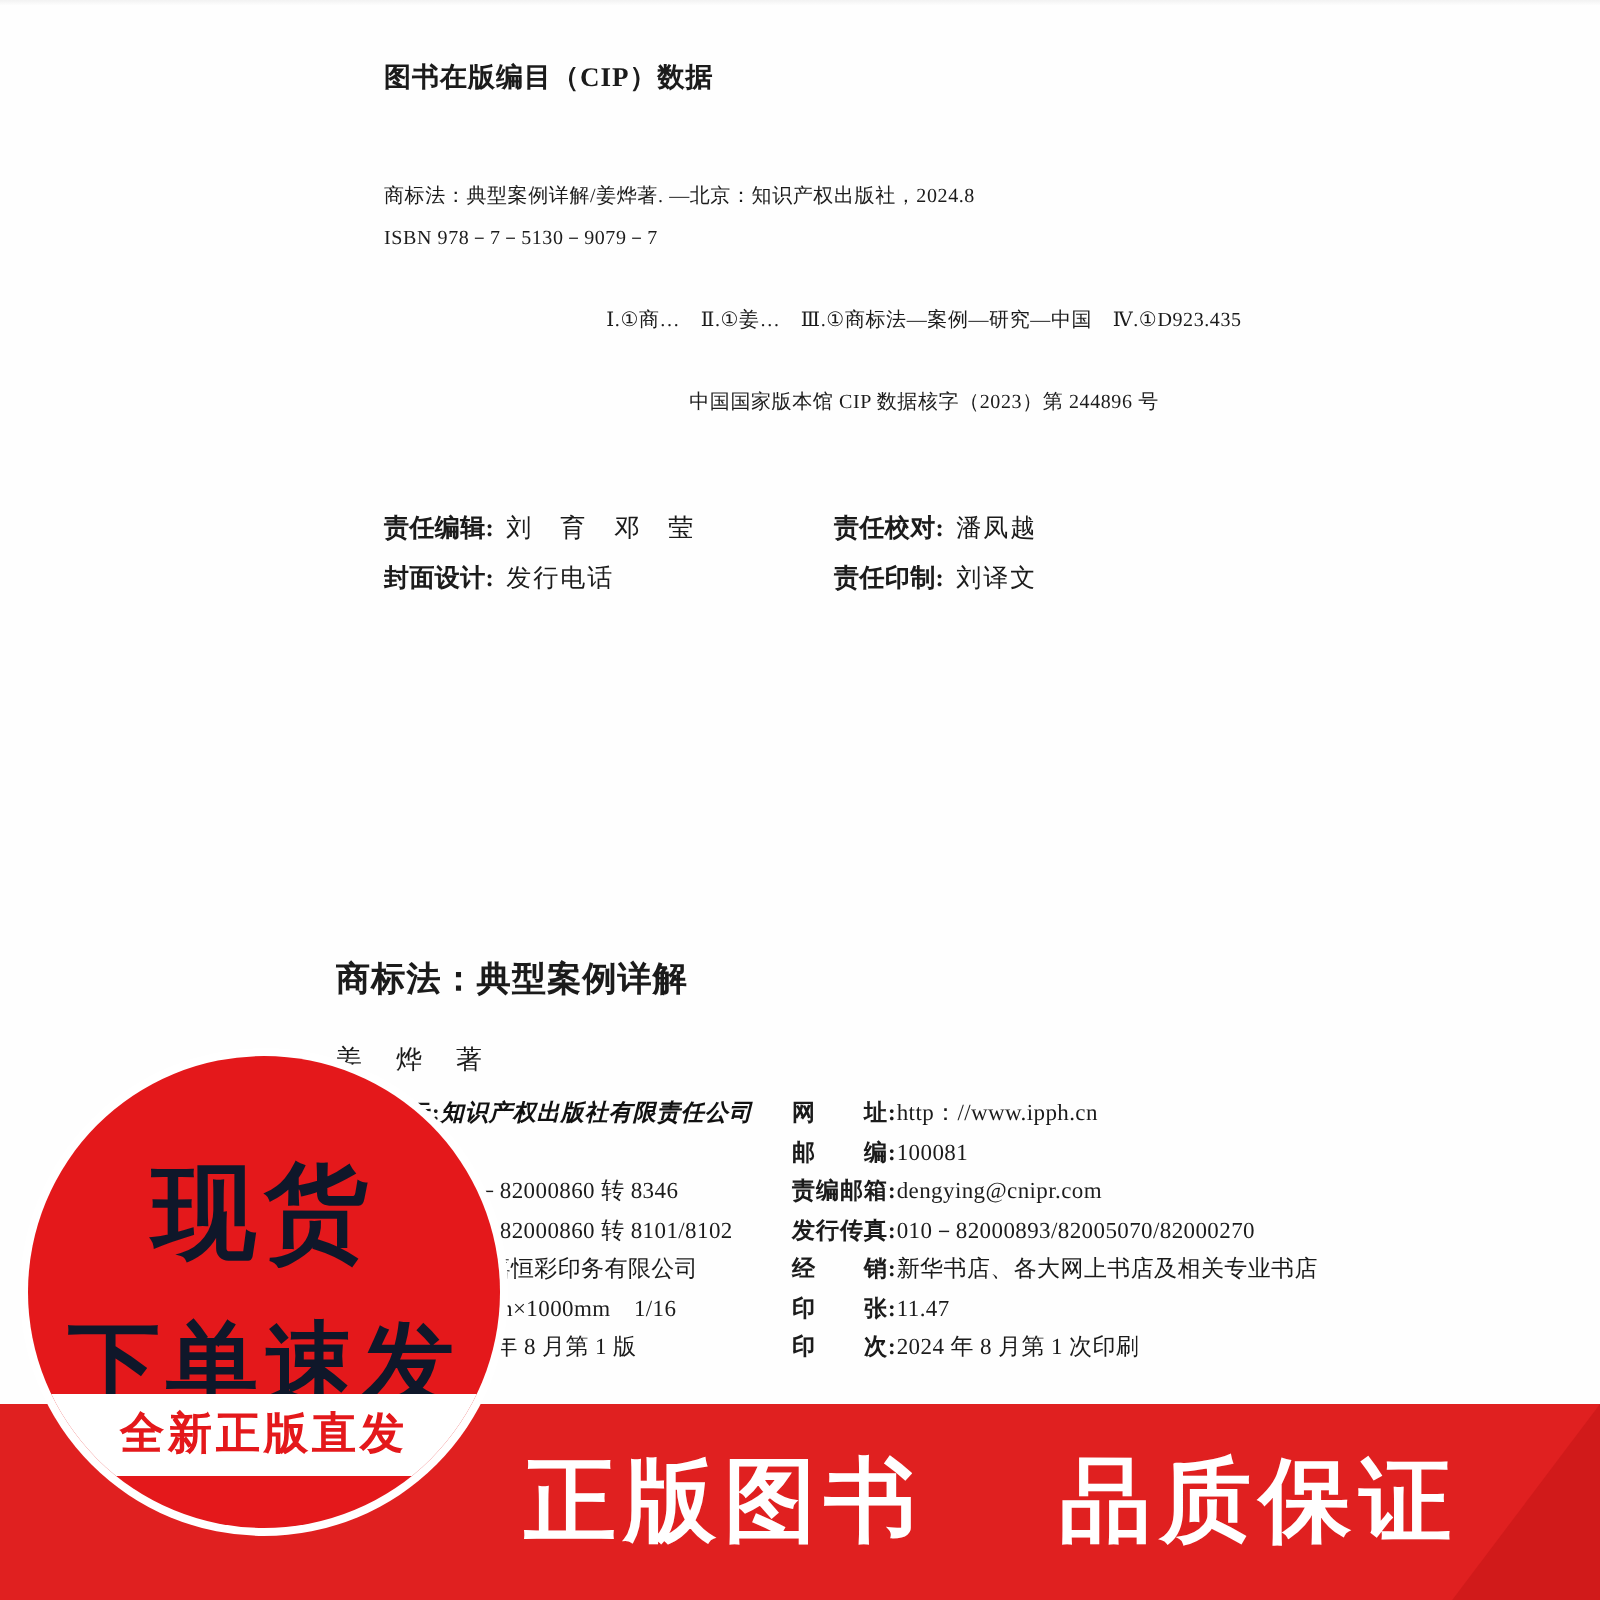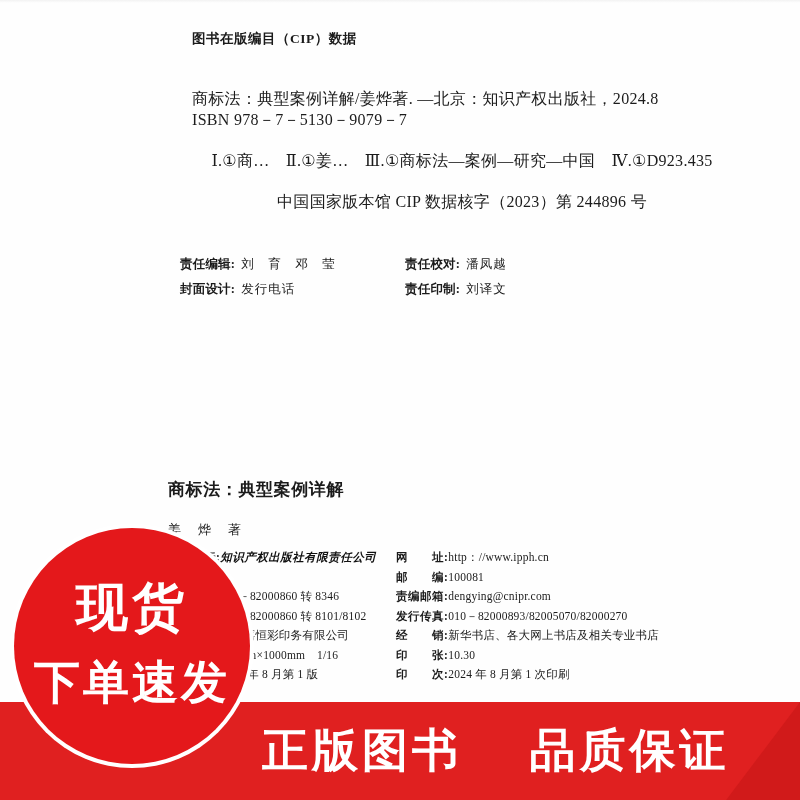--- a/index.html
+++ b/index.html
@@ -29,33 +29,33 @@
     top: 30px;
     width: 540px;
   }
   .cip-title {
     font-size: 13.5px;
     font-weight: bold;
     letter-spacing: 0.5px;
     margin-bottom: 40px;
   }
   .cip-line {
-    font-size: 16px;
+    font-size: 10px;
     line-height: 21px;
     letter-spacing: 0.3px;
   }
   .cip-line.gap-big {
     margin-top: 20px;
     text-align: center;
   }
 
   
   .credits {
     position: absolute;
-    left: 180px;
+    left: 192px;
     top: 252px;
     width: 420px;
     font-size: 12.5px;
     line-height: 25px;
   }
   .credit-row {
     display: flex;
   }
   .credit-col {
     display: flex;
@@ -177,21 +177,21 @@
   }
   .seal-inner {
     position: absolute;
     inset: 0;
     display: flex;
     flex-direction: column;
     align-items: center;
     justify-content: center;
     text-align: center;
     font-family: "Liberation Sans", sans-serif;
-    color: #ffffff;
+    color: #0f172a;
   }
   .seal-l1 {
     font-size: 52px;
     font-weight: bold;
     letter-spacing: 4px;
     line-height: 56px;
     margin-top: -6px;
   }
   .seal-l2 {
     font-size: 46px;
@@ -313,21 +313,21 @@
         <span class="colo-val">新华书店、各大网上书店及相关专业书店</span>
       </div>
     </div>
     <div class="colo-row">
       <div class="colo-cell c1">
         <span class="colo-key">开　　本:</span>
         <span class="colo-val">720mm×1000mm　1/16</span>
       </div>
       <div class="colo-cell c2">
         <span class="colo-key">印　　张:</span>
-        <span class="colo-val">10.30</span>
+        <span class="colo-val">11.47</span>
       </div>
     </div>
     <div class="colo-row">
       <div class="colo-cell c1">
         <span class="colo-key">版　　次:</span>
         <span class="colo-val">2024 年 8 月第 1 版</span>
       </div>
       <div class="colo-cell c2">
         <span class="colo-key">印　　次:</span>
         <span class="colo-val">2024 年 8 月第 1 次印刷</span>
@@ -343,14 +343,15 @@
       <span class="spacer"></span>
       <span>品质保证</span>
     </div>
   </div>
 
   <div class="seal">
     <div class="seal-inner">
       <div class="seal-l1">现货</div>
       <div class="seal-l2">下单速发</div>
     </div>
+    <div class="seal-ribbon">全新正版直发</div>
   </div>
 </div>
 
 </body></html>

